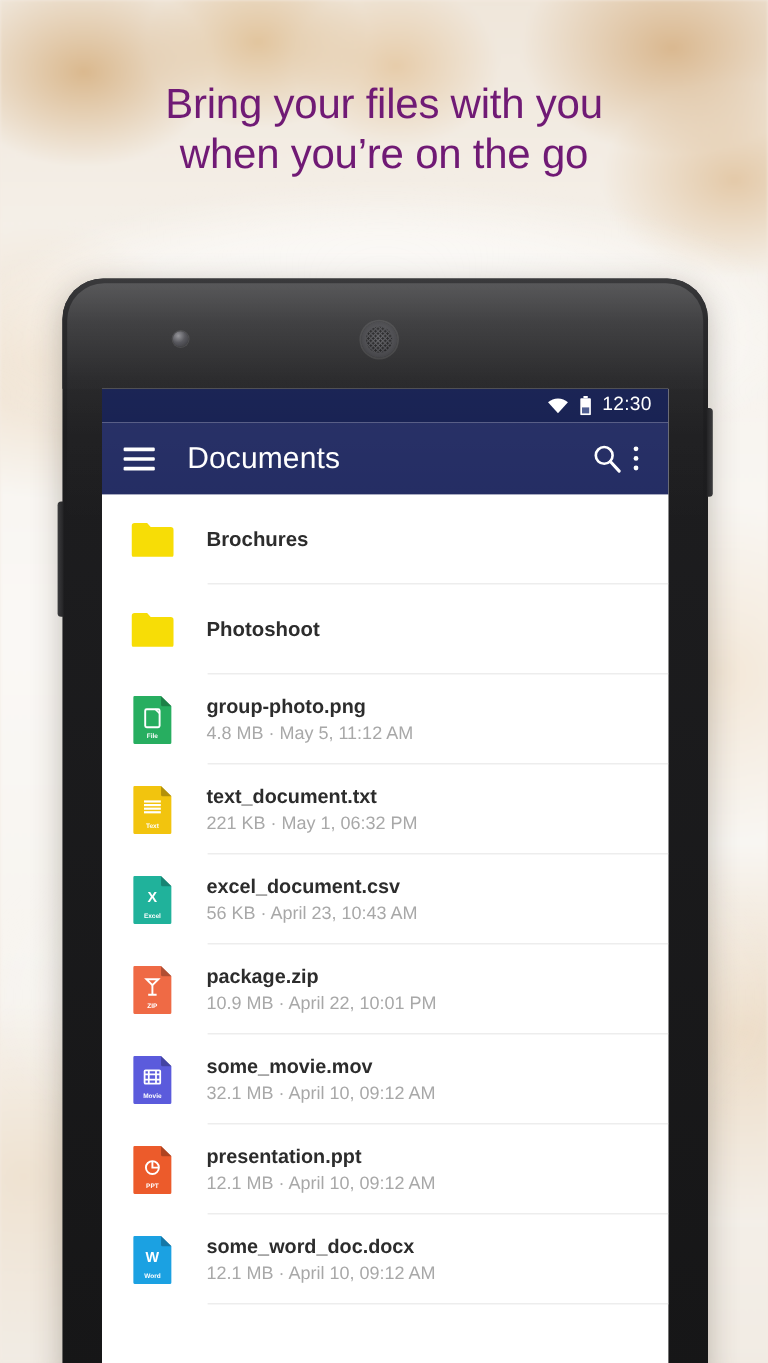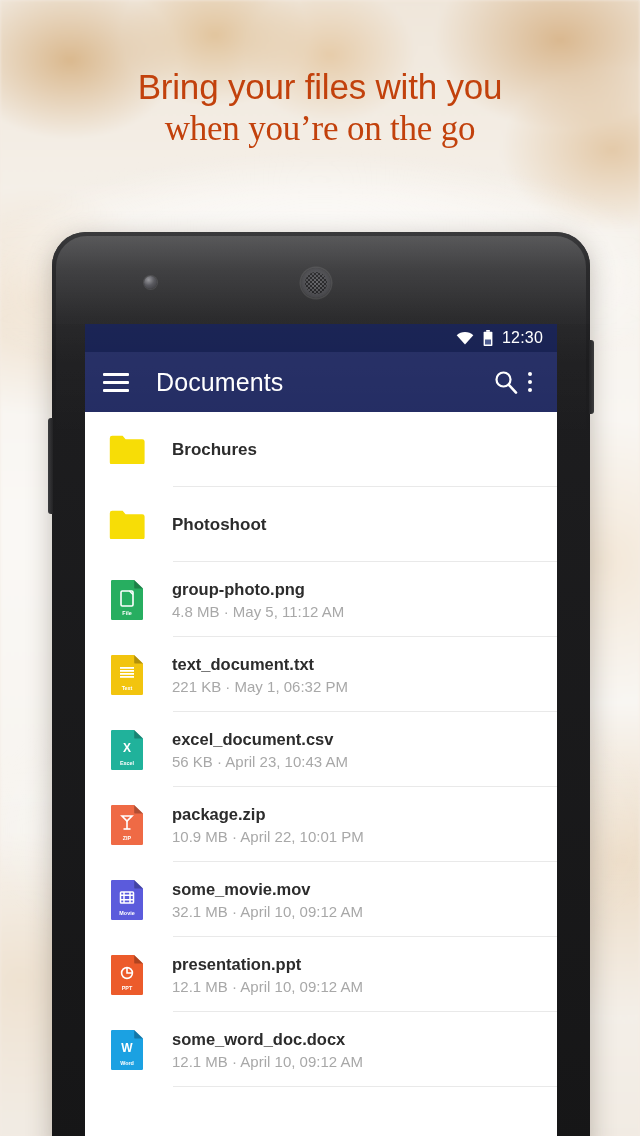--- a/index.html
+++ b/index.html
@@ -52,25 +52,25 @@
   }
 
   
   .headline {
     position: absolute;
     left: 0; top: 66px;
     width: 640px;
     text-align: center;
     font-size: 35px;
     line-height: 42px;
-    color: #c2410c;
+    color: #701a75;
     font-weight: 400;
     letter-spacing: -0.2px;
   }
-  .headline .l2 { display: block; font-family: Liberation Serif, serif; }
+  .headline .l2 { display: block; }
 
   
   .phone {
     position: absolute;
     left: 52px; top: 232px;
     width: 538px; height: 920px;
     border-radius: 34px 34px 12px 12px;
     background: linear-gradient(180deg,#2e2e30 0%, #1d1d1f 14%, #161617 100%);
     box-shadow: 0 6px 26px rgba(60,45,30,0.30);
   }

